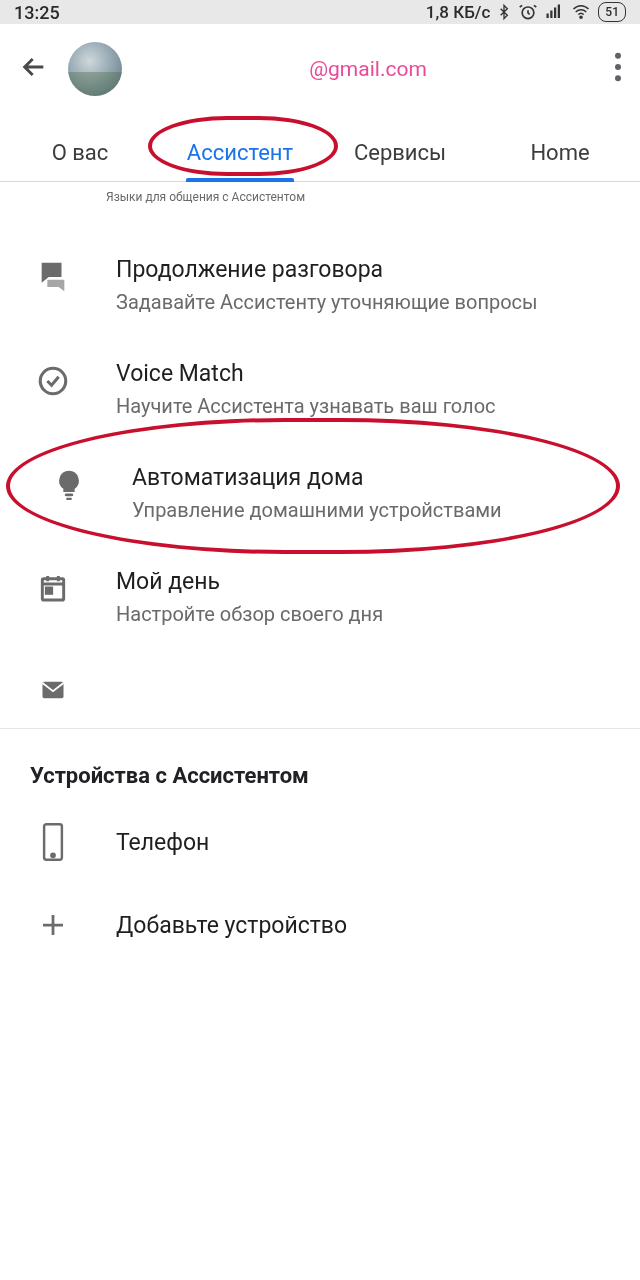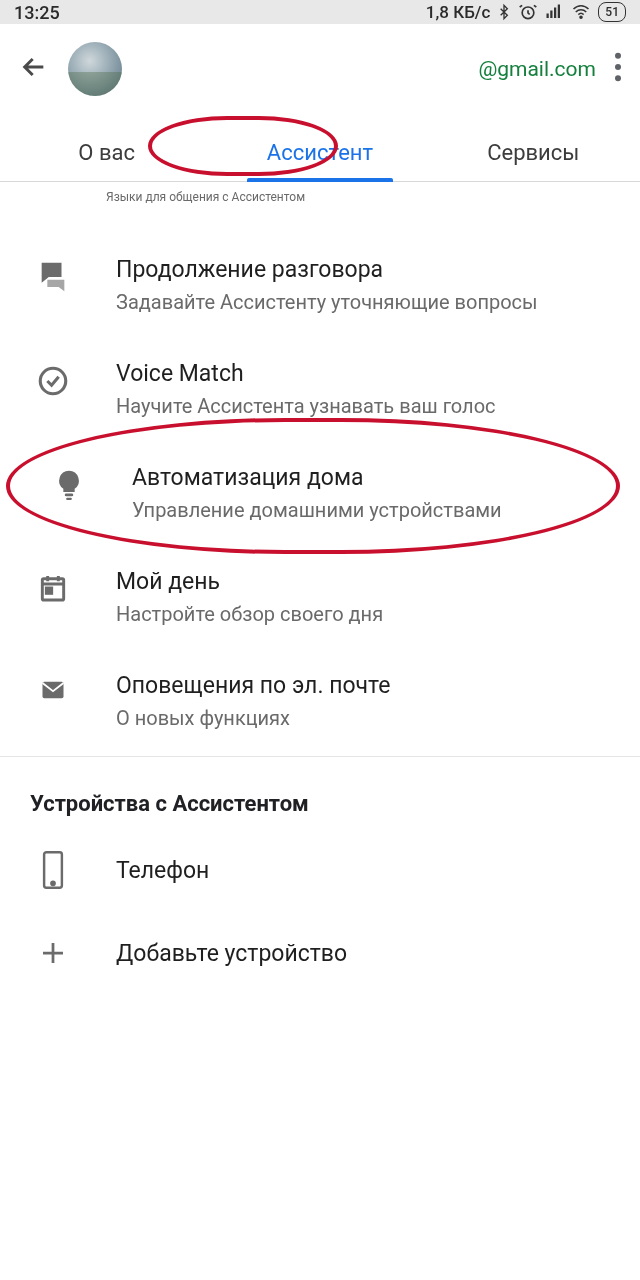--- a/index.html
+++ b/index.html
@@ -6,21 +6,21 @@
   html, body { width: 640px; height: 1280px; font-family: Roboto, Arial, sans-serif; background: #fff; color: #202124; }
   .status-bar { height: 24px; background: #e8e8e8; display: flex; align-items: center; justify-content: space-between; padding: 0 14px; font-size: 18px; font-weight: 500; color: #2b2b2b; }
   .status-right { display: flex; align-items: center; gap: 6px; font-size: 17px; }
   .status-right svg { display: block; }
   .battery-box { border: 1.5px solid #333; border-radius: 8px; padding: 0 6px; font-size: 12px; line-height: 18px; }
 
   .app-bar { display: flex; align-items: center; padding: 18px 18px 4px 18px; gap: 18px; }
   .back-btn { flex: 0 0 auto; }
   .avatar { width: 54px; height: 54px; border-radius: 50%; background: radial-gradient(circle at 40% 35%, #cfd8dc 0%, #90a4ae 50%, #546e7a 100%); position: relative; overflow: hidden; flex: 0 0 auto; }
   .avatar::after { content:""; position:absolute; inset:0; background: linear-gradient( to bottom, rgba(255,255,255,0) 55%, rgba(70,100,60,0.35) 56% ); }
-  .acct-text { flex: 1; text-align: right; font-size: 21px; color: #15803d; }
+  .acct-text { flex: 1; text-align: center; font-size: 21px; color: #ec4899; }
   .more-btn { flex: 0 0 auto; }
 
   .tabs { display: flex; border-bottom: 1px solid #d8d8d8; margin-top: 22px; }
   .tab { flex: 1; text-align: center; padding: 18px 0 16px 0; font-size: 22px; color: #3c3c3c; position: relative; }
   .tab.active { color: #1a73e8; }
   .tab.active::after { content:""; position:absolute; left:16%; right:16%; bottom:-1px; height:4px; background:#1a73e8; border-radius:2px 2px 0 0; }
 
   .scroll-area { height: calc(1280px - 32px - 100px - 66px); overflow: hidden; }
   .truncated-sub { color:#6a6a6a; font-size:12px; padding: 8px 0 30px 106px; }
 
@@ -86,20 +86,21 @@
         <circle cx="3" cy="21" r="2.4"></circle>
       </svg>
   </div>
 </div>
 
 <div class="tabs-wrap">
   <div class="tabs">
     <div class="tab">О вас</div>
     <div class="tab active">Ассистент</div>
     <div class="tab">Сервисы</div>
+    <div class="tab">Home</div>
   </div>
   <div class="circle-annot annot-tab"></div>
 </div>
 
 <div class="scroll-area">
 
   <div class="truncated-sub">Языки для общения с Ассистентом</div>
 
   <div class="item">
     <div class="icon-slot">
@@ -159,24 +160,20 @@
     </div>
   </div>
 
   <div class="item">
     <div class="icon-slot">
         <svg width="34" height="28" viewBox="0 0 24 24" fill="#6b6b6b">
           <rect x="3" y="5" width="18" height="14" rx="1.5"></rect>
           <path d="M3 6l9 7 9-7" fill="none" stroke="#fff" stroke-width="1.6"></path>
         </svg>
       </div>
-    <div class="texts">
-      <div class="title">Оповещения по эл. почте</div>
-      <div class="sub">О новых функциях</div>
-    </div>
   </div>
 
   <div class="section-header">Устройства с Ассистентом</div>
 
   <div class="device-item">
     <div class="icon-slot">
         <svg width="28" height="40" viewBox="0 0 24 36" fill="none" stroke="#6b6b6b" stroke-width="2.2">
           <rect x="4" y="2" width="16" height="32" rx="2"></rect>
           <circle cx="12" cy="30" r="1.5" fill="#6b6b6b"></circle>
         </svg>

